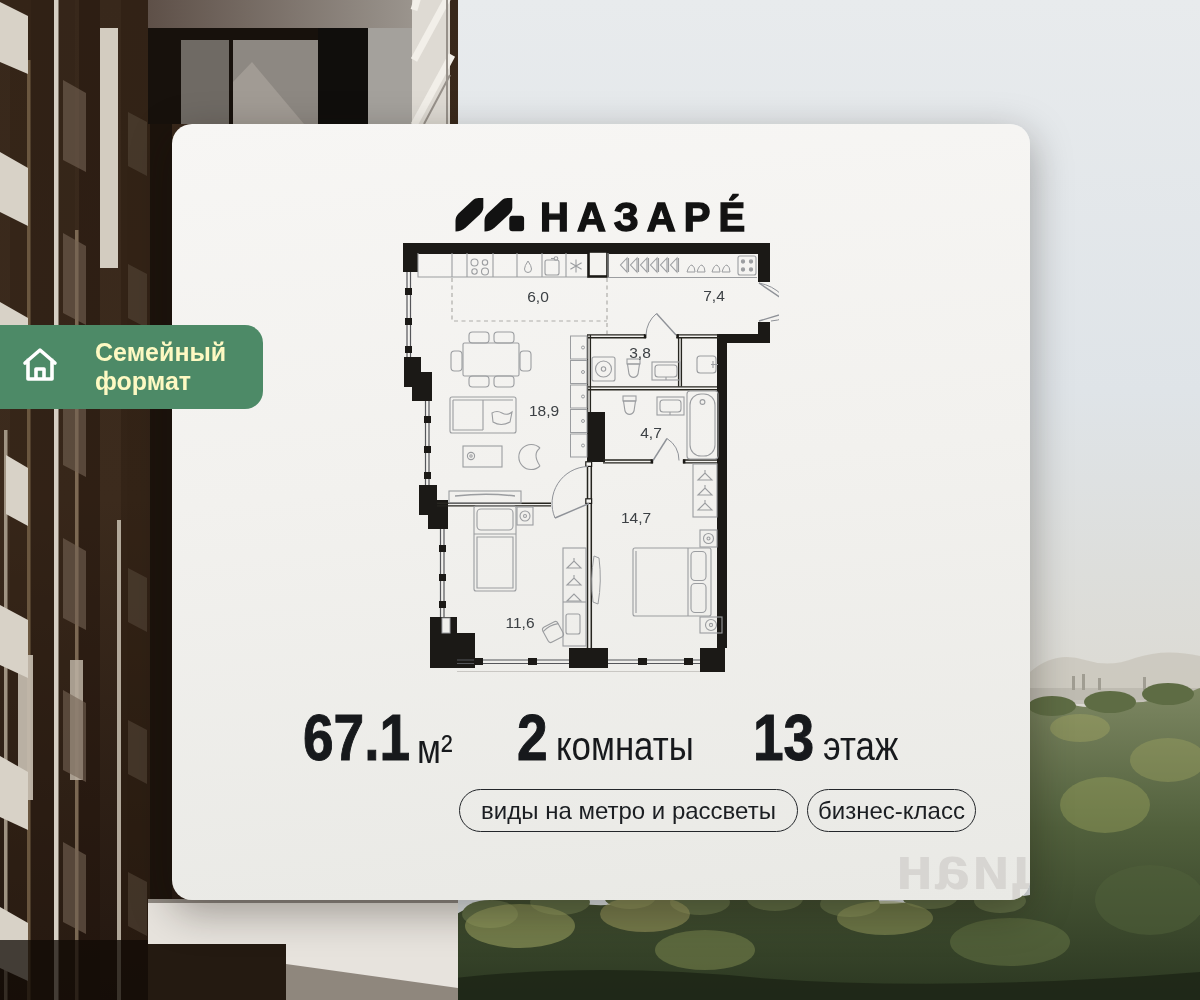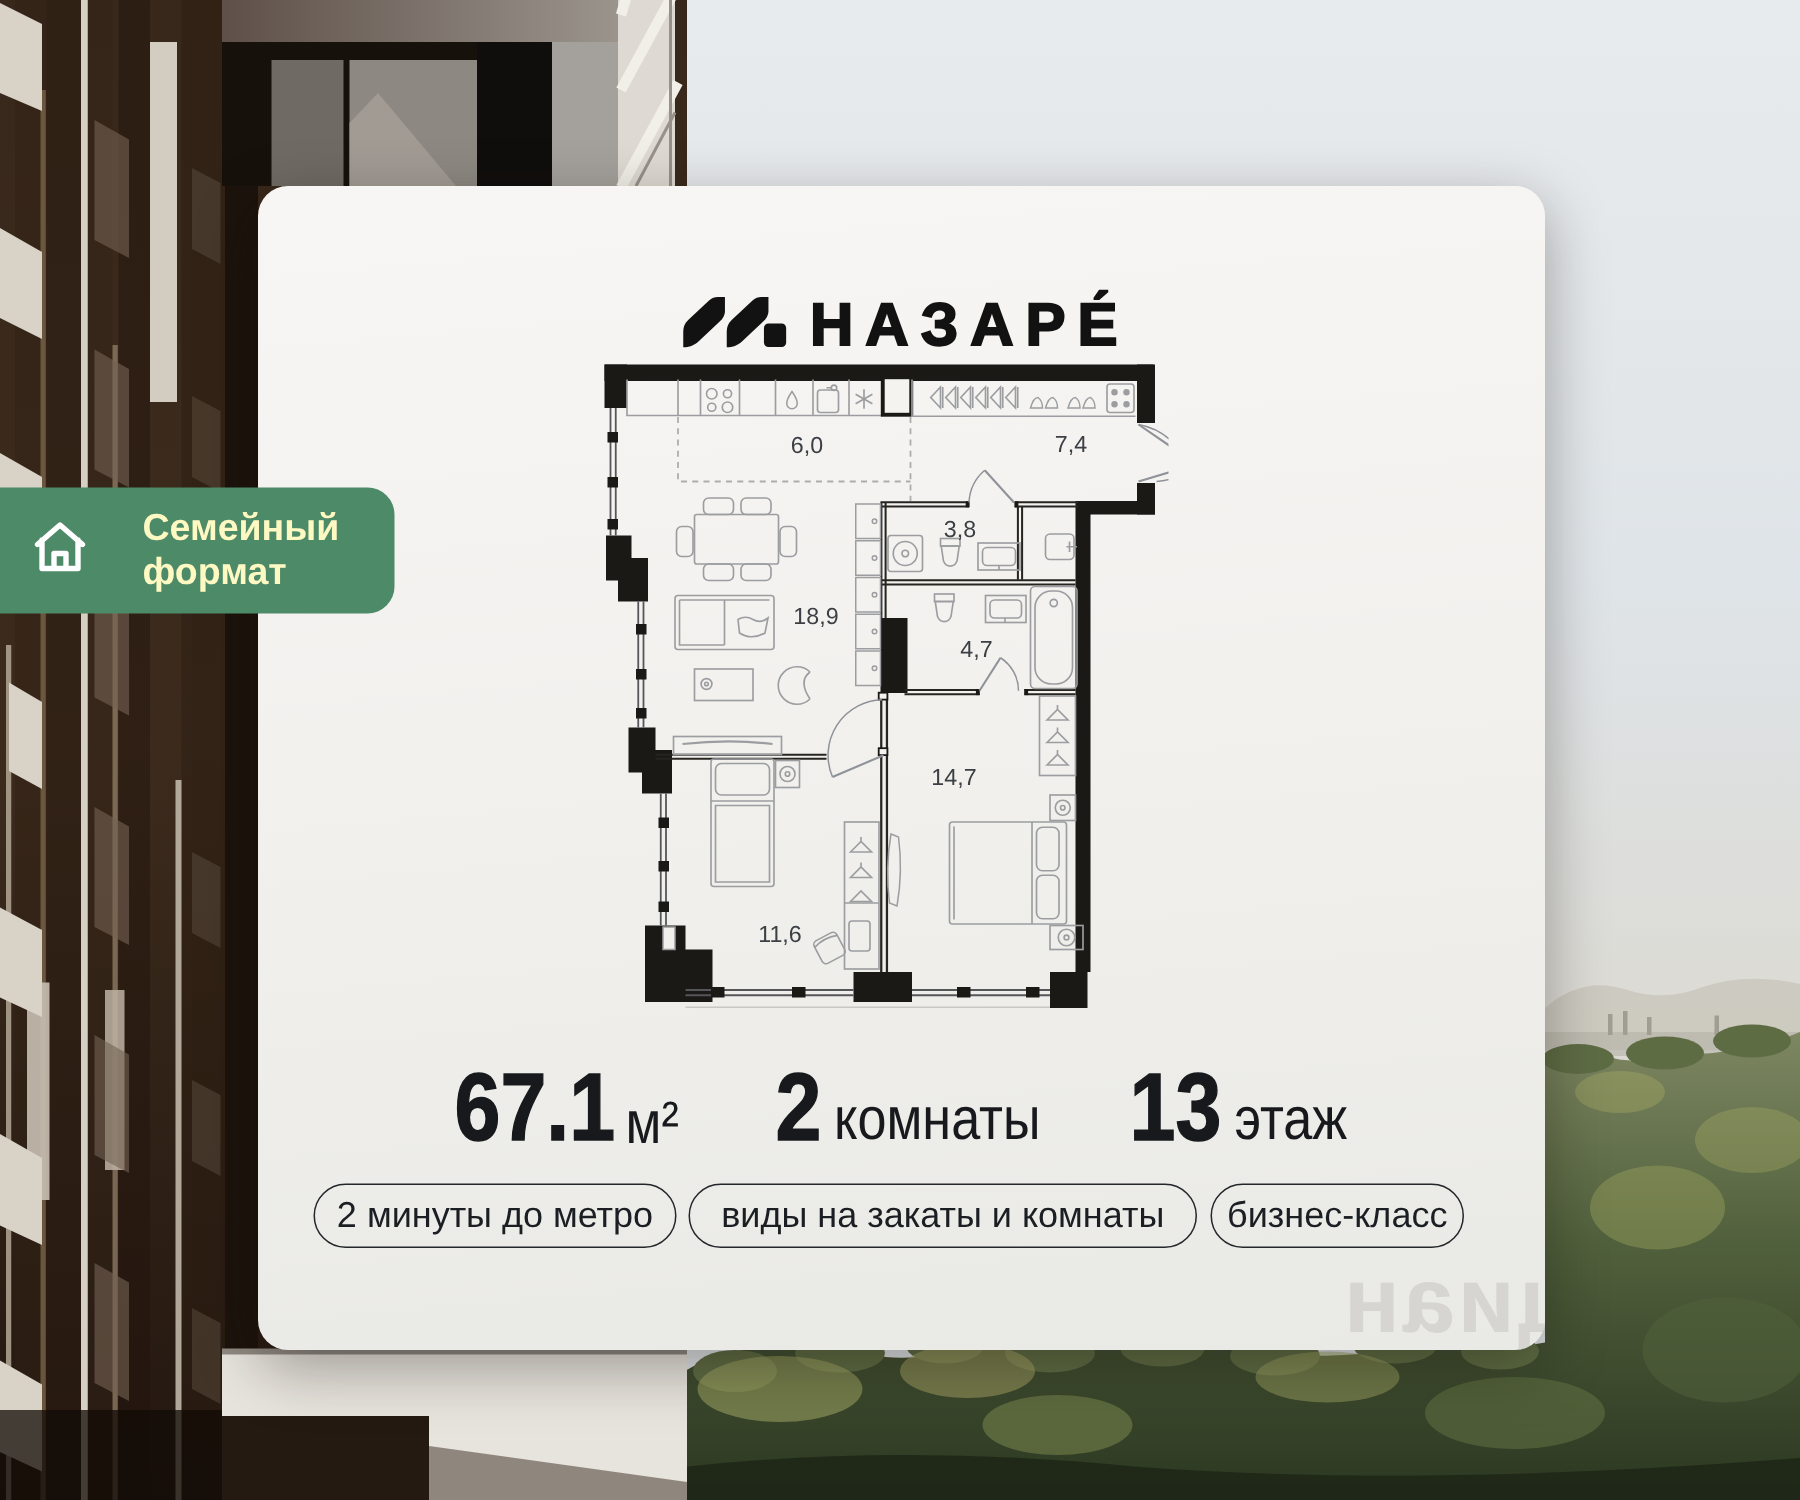--- a/index.html
+++ b/index.html
@@ -517,23 +517,22 @@
   <div class="small-lbl" style="left:417px;top:729px;">м²</div>
 
   <div class="big" style="left:517px;top:706px;">2</div>
 
   <div class="small-lbl" style="left:556px;top:726px;">комнаты</div>
 
   <div class="big" style="left:753px;top:706px;">13</div>
 
   <div class="small-lbl" style="left:823px;top:726px;">этаж</div>
 
-  <div class="pill" style="left:209px;top:789px;width:242px;">2 минуты до метро</div>
-
-  <div class="pill" style="left:459px;top:789px;width:339px;">виды на закаты и комнаты</div>
+
+  <div class="pill" style="left:459px;top:789px;width:339px;">виды на метро и рассветы</div>
 
   <div class="pill" style="left:807px;top:789px;width:169px;text-align:center;">бизнес-класс</div>
 
   <div class="badge">
 
     <svg class="abs" style="left:18px;top:18px" width="44" height="44" viewBox="0 0 44 44">
       <path d="M7 20 L22 7 L37 20 M10 17 V36 H34 V17 M18 36 V26 H26 V36" fill="none" stroke="#ffffff" stroke-width="3.6" stroke-linecap="round" stroke-linejoin="round"></path>
     </svg>
     <div class="badge-text">Семейный<br>формат</div>
   </div>

